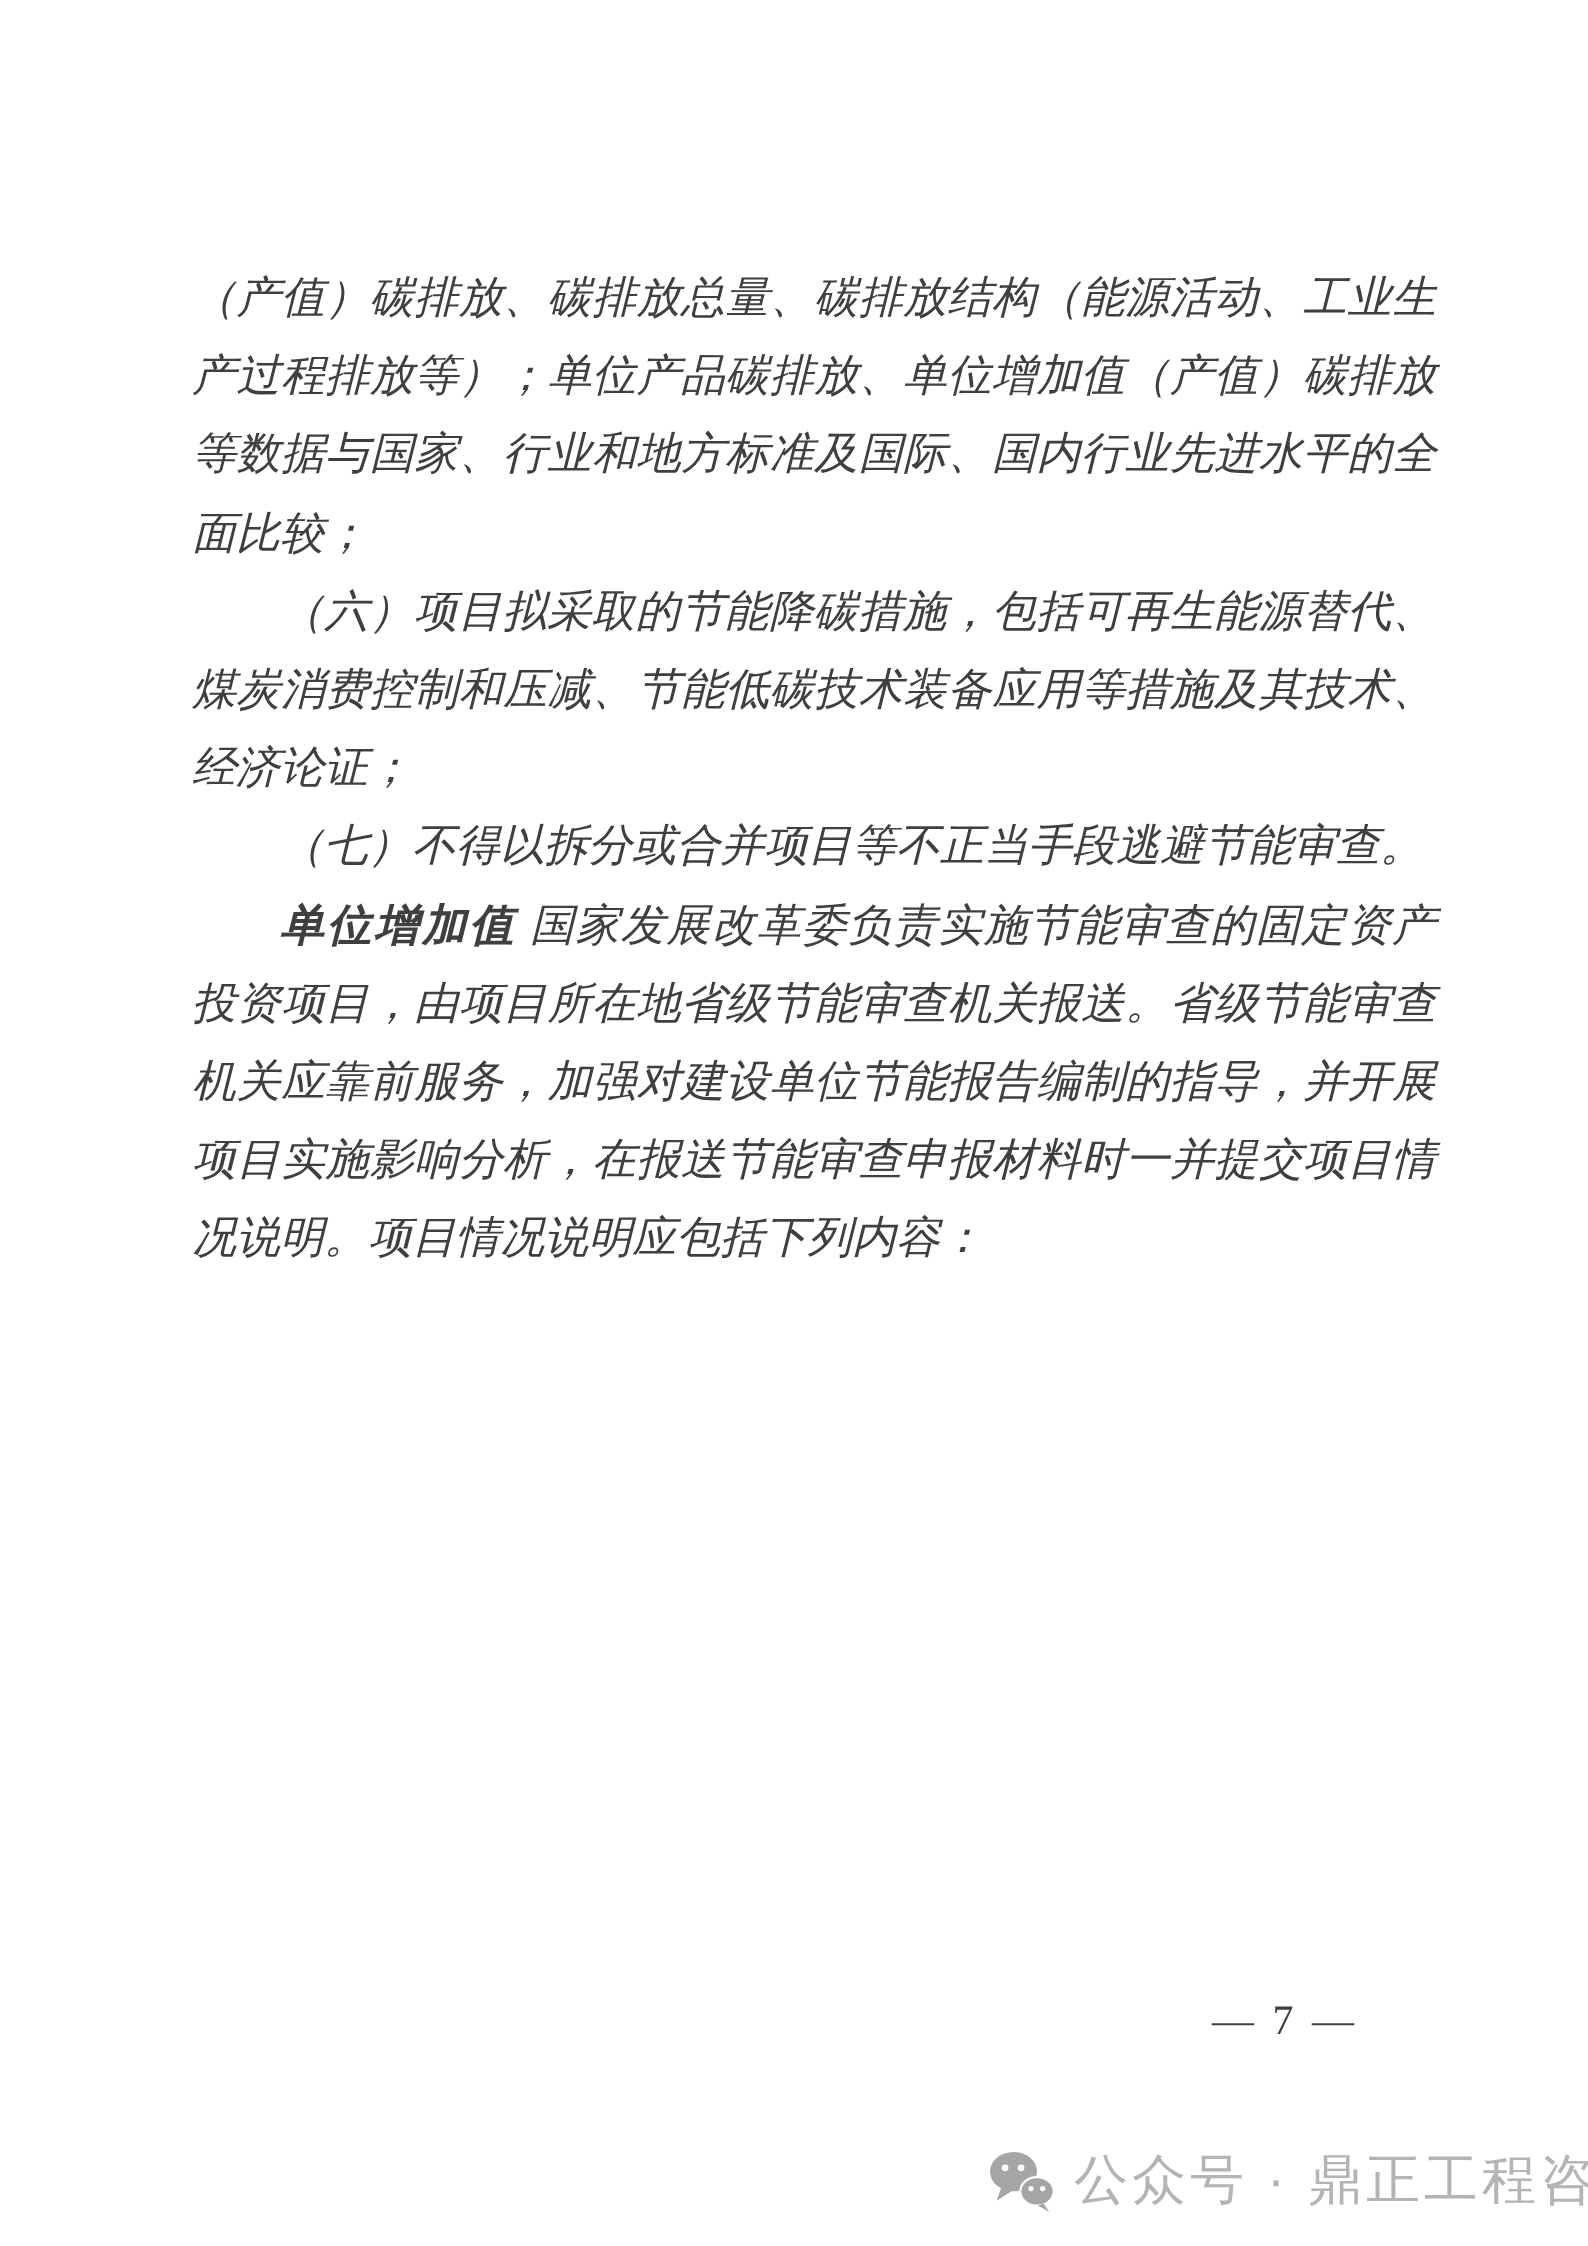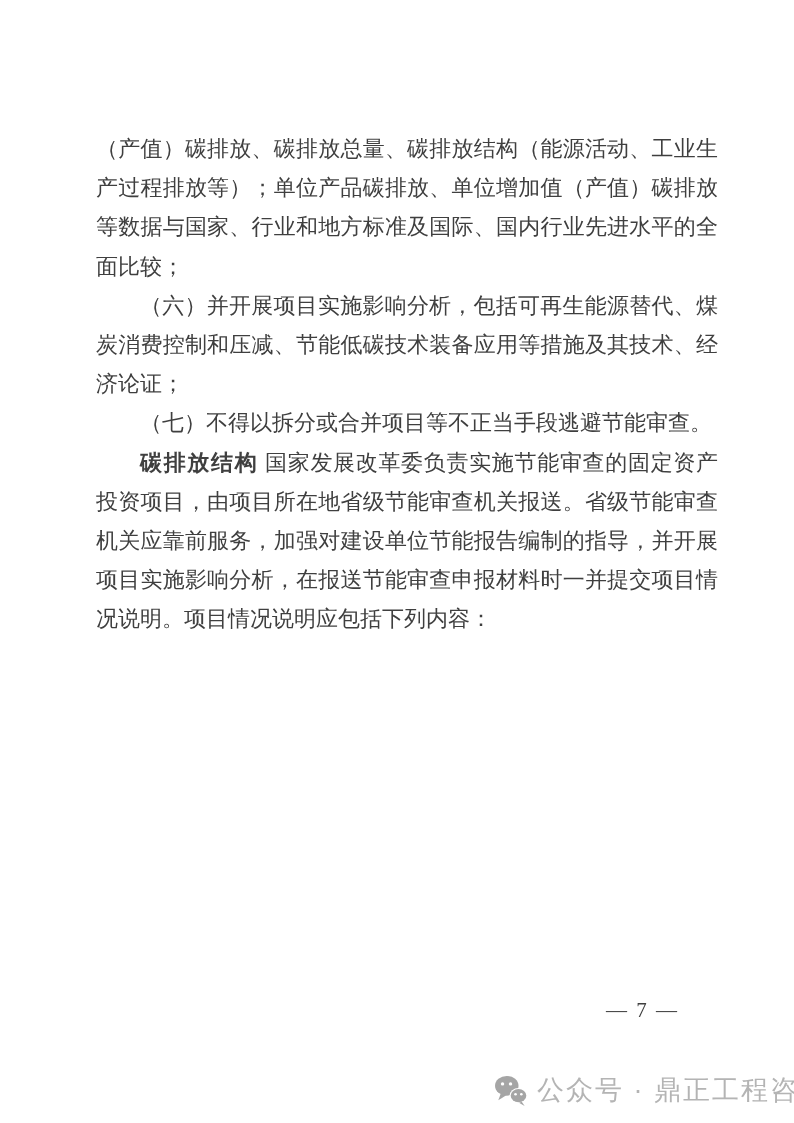--- a/index.html
+++ b/index.html
@@ -17,20 +17,21 @@
   }
   .text-block {
     position: absolute;
     left: 96px;
     top: 129px;
     width: 622px;
     font-size: 22px;
     line-height: 39.2px;
     color: #3f3f3f;
     text-align: justify;
+    font-style: italic;
   }
   .text-block p {
     margin: 0;
     padding: 0;
   }
   .text-block p.indent {
     text-indent: 2em;
   }
   .lead {
     font-weight: 700;
@@ -70,24 +71,24 @@
     white-space: nowrap;
   }
 </style>
 </head>
 <body>
 
 <div class="sheet">
 
   <div class="text-block">
     <p>（产值）碳排放、碳排放总量、碳排放结构（能源活动、工业生产过程排放等）；单位产品碳排放、单位增加值（产值）碳排放等数据与国家、行业和地方标准及国际、国内行业先进水平的全面比较；</p>
-    <p class="indent">（六）并开展项目实施影响分析，包括可再生能源替代、煤炭消费控制和压减、节能低碳技术装备应用等措施及其技术、经济论证；</p>
+    <p class="indent">（六）项目拟采取的节能降碳措施，包括可再生能源替代、煤炭消费控制和压减、节能低碳技术装备应用等措施及其技术、经济论证；</p>
     <p class="indent">（七）不得以拆分或合并项目等不正当手段逃避节能审查。</p>
     <p class="indent">
-      <span class="lead">碳排放结构</span><span>国家发展改革委负责实施节能审查的固定资产投资项目，由项目所在地省级节能审查机关报送。省级节能审查机关应靠前服务，加强对建设单位节能报告编制的指导，并开展项目实施影响分析，在报送节能审查申报材料时一并提交项目情况说明。项目情况说明应包括下列内容：</span>
+      <span class="lead">单位增加值</span><span>国家发展改革委负责实施节能审查的固定资产投资项目，由项目所在地省级节能审查机关报送。省级节能审查机关应靠前服务，加强对建设单位节能报告编制的指导，并开展项目实施影响分析，在报送节能审查申报材料时一并提交项目情况说明。项目情况说明应包括下列内容：</span>
     </p>
   </div>
 
   <div class="page-number">— 7 —</div>
 
   <div class="footer-banner">
     <svg class="wechat-icon" viewBox="0 0 36 33" xmlns="http://www.w3.org/2000/svg">
 
       <ellipse cx="13.5" cy="11.5" rx="12.5" ry="10.5" fill="#a5a5a5"></ellipse>
       <polygon points="7,20 4.5,27 13,21.5" fill="#a5a5a5"></polygon>

